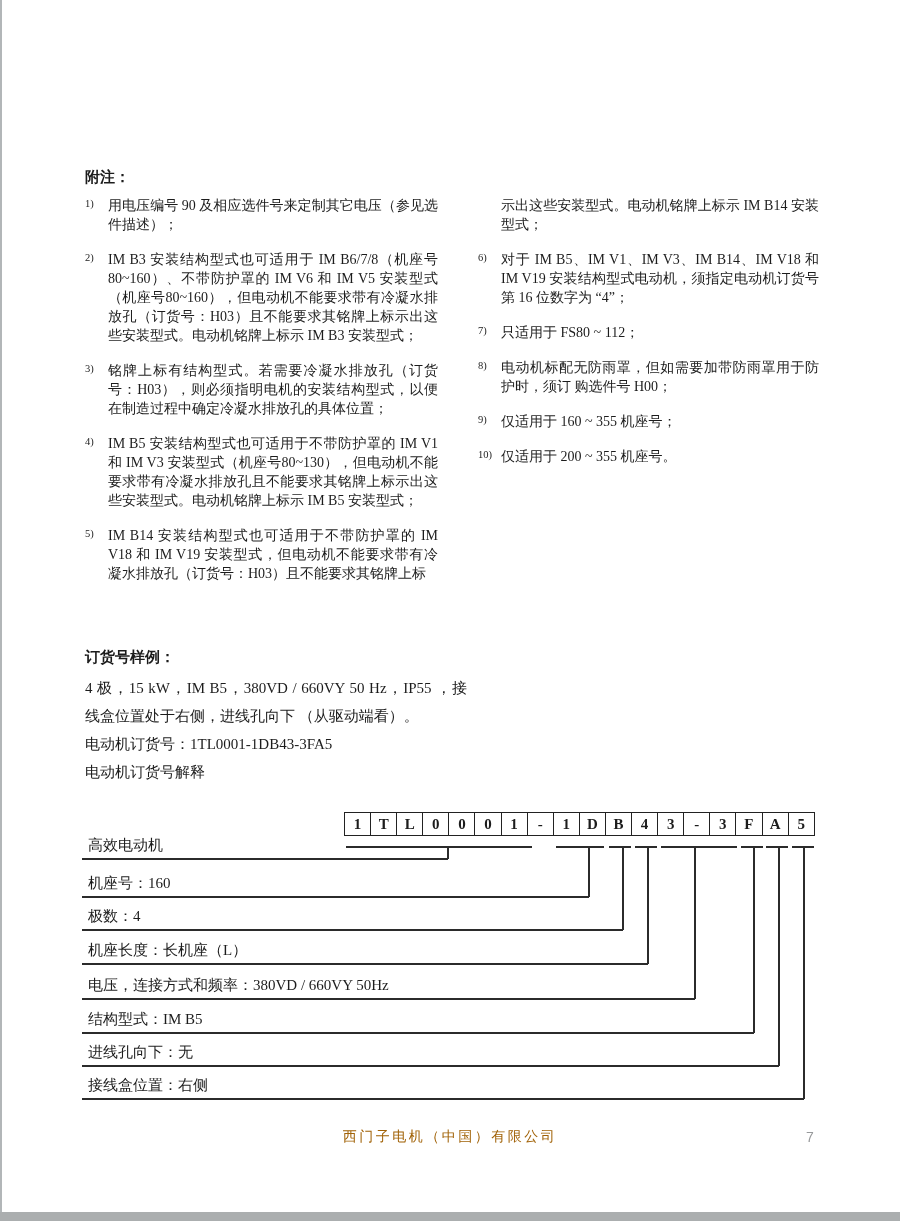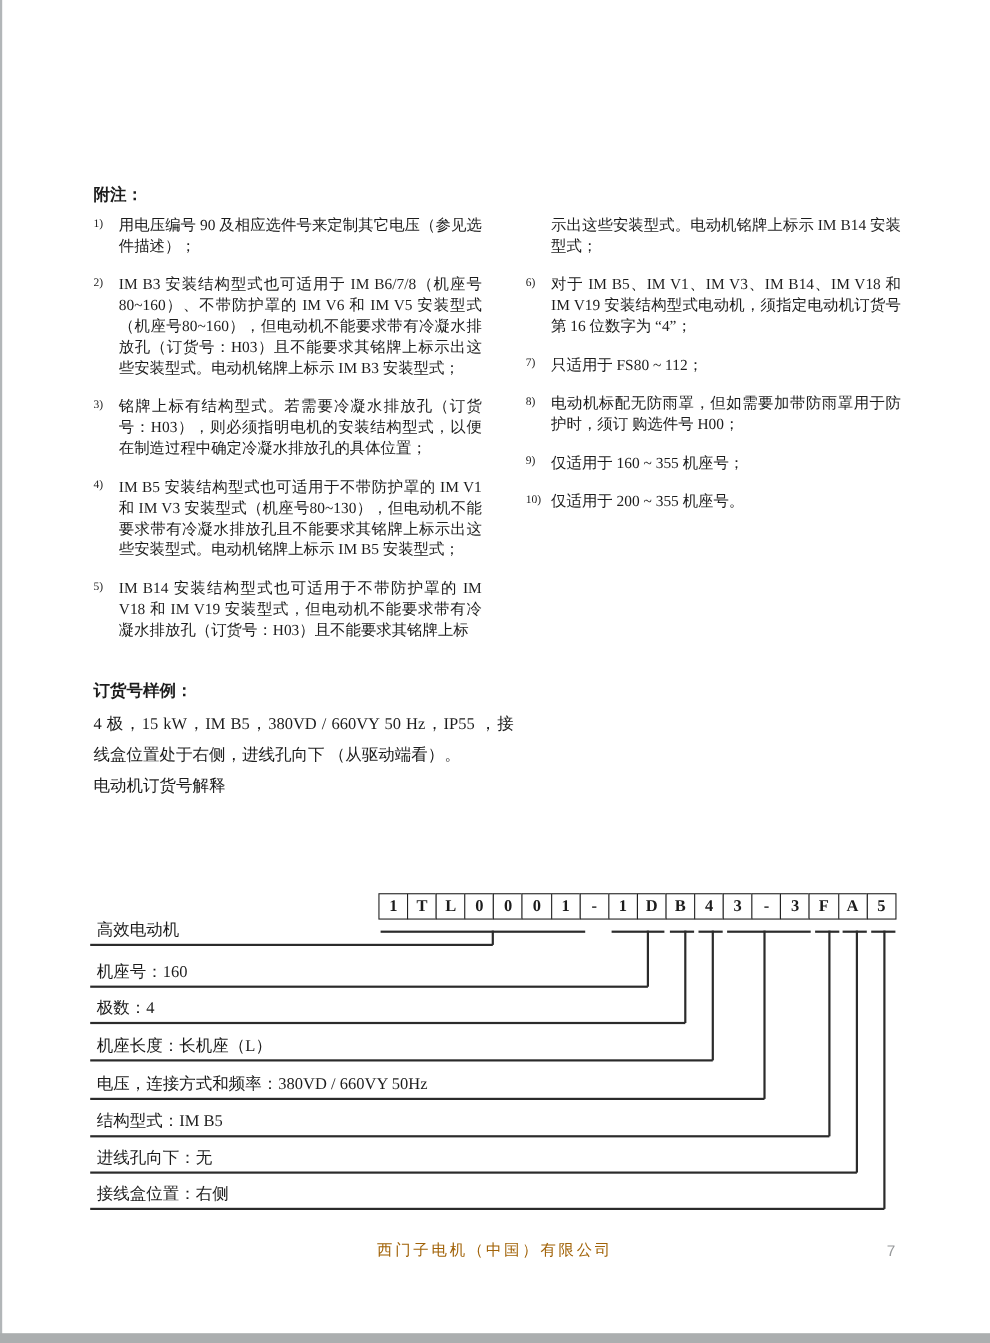--- a/index.html
+++ b/index.html
@@ -13,21 +13,21 @@
 
   .notes-heading{position:absolute;left:85px;top:168px;font-size:15px;font-weight:bold;}
 
   .col{position:absolute;top:196px;}
   .col-left{left:85px;width:353px;}
   .col-right{left:478px;width:341px;}
   .fn{display:flex;margin-bottom:16px;}
   .fn-num{flex:0 0 23px;font-size:10.5px;line-height:18px;position:relative;top:-1px;}
   .fn-body{flex:1 1 auto;font-size:14px;line-height:19px;text-align:justify;}
 
-  .order-example{position:absolute;left:85px;top:619px;width:382px;}
+  .order-example{position:absolute;left:85px;top:648px;width:382px;}
   .oe-heading{font-size:15px;font-weight:bold;margin:0 0 7px 0;}
   .oe-line{margin:0;font-size:15px;line-height:28px;text-align:justify;}
 
   .code-boxes{position:absolute;left:344px;top:812px;display:flex;}
   .code-box{
     flex:0 0 27.1px;width:27.1px;height:24px;margin-left:-1px;border:1px solid #222;
     text-align:center;line-height:22px;font-size:15px;font-weight:bold;background:#fff;
   }
   .code-box:first-child{margin-left:0;}
 
@@ -99,20 +99,21 @@
     </div>
     <div class="fn">
       <span class="fn-num">10)</span>
       <span class="fn-body">仅适用于 200 ~ 355 机座号。</span>
     </div>
   </div>
 
   <div class="order-example">
     <div class="oe-heading">订货号样例：</div>
     <p class="oe-line">4 极，15 kW，IM B5，380VD / 660VY 50 Hz，IP55 ，接线盒位置处于右侧，进线孔向下 （从驱动端看）。</p>
+    <p class="oe-line">电动机订货号：1TL0001-1DB43-3FA5</p>
     <p class="oe-line">电动机订货号解释</p>
   </div>
 
   <div class="code-boxes">
     <div class="code-box">1</div>
     <div class="code-box">T</div>
     <div class="code-box">L</div>
     <div class="code-box">0</div>
     <div class="code-box">0</div>
     <div class="code-box">0</div>

